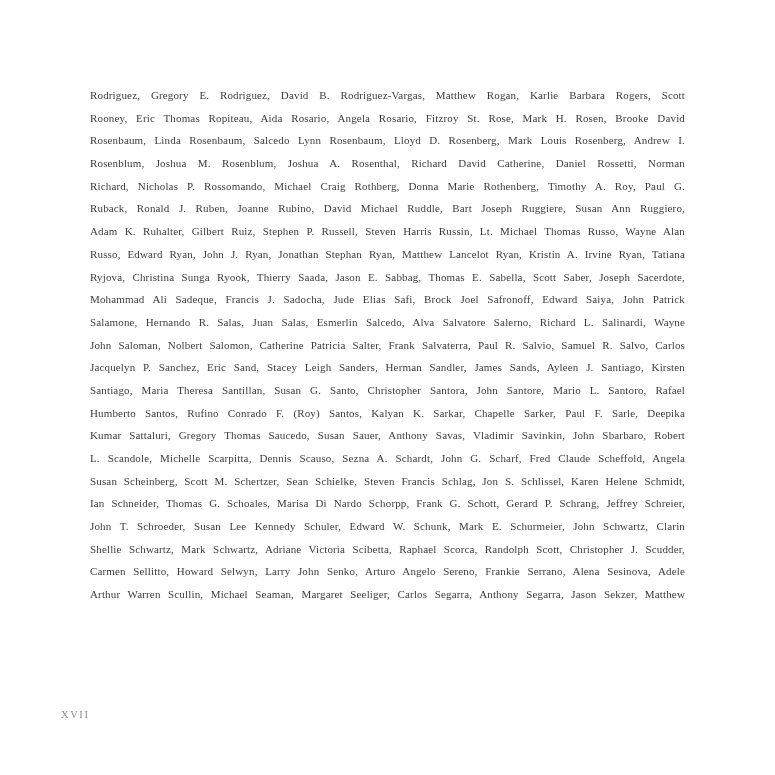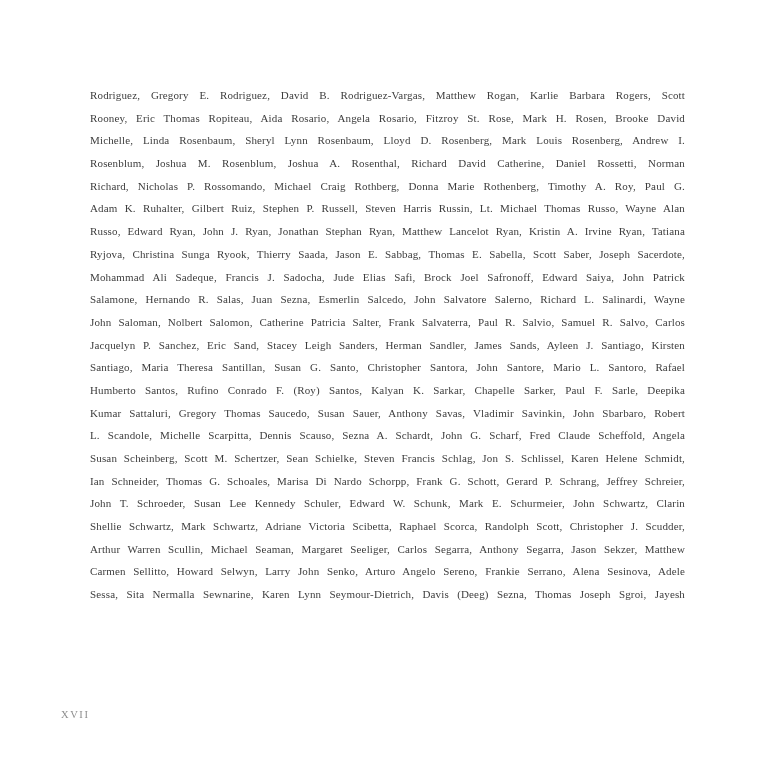--- a/index.html
+++ b/index.html
@@ -49,38 +49,38 @@
   }
 </style>
 </head>
 <body>
 
 <div class="page">
 
   <div class="names-block">
     <div class="names-line">Rodriguez, Gregory E. Rodriguez, David B. Rodriguez-Vargas, Matthew Rogan, Karlie Barbara Rogers, Scott</div>
     <div class="names-line">Rooney, Eric Thomas Ropiteau, Aida Rosario, Angela Rosario, Fitzroy St. Rose, Mark H. Rosen, Brooke David</div>
-    <div class="names-line">Michelle, Linda Rosenbaum, Sheryl Lynn Rosenbaum, Lloyd D. Rosenberg, Mark Louis Rosenberg, Andrew I.</div>
+    <div class="names-line">Rosenbaum, Linda Rosenbaum, Salcedo Lynn Rosenbaum, Lloyd D. Rosenberg, Mark Louis Rosenberg, Andrew I.</div>
     <div class="names-line">Rosenblum, Joshua M. Rosenblum, Joshua A. Rosenthal, Richard David Catherine, Daniel Rossetti, Norman</div>
     <div class="names-line">Richard, Nicholas P. Rossomando, Michael Craig Rothberg, Donna Marie Rothenberg, Timothy A. Roy, Paul G.</div>
+    <div class="names-line">Ruback, Ronald J. Ruben, Joanne Rubino, David Michael Ruddle, Bart Joseph Ruggiere, Susan Ann Ruggiero,</div>
     <div class="names-line">Adam K. Ruhalter, Gilbert Ruiz, Stephen P. Russell, Steven Harris Russin, Lt. Michael Thomas Russo, Wayne Alan</div>
     <div class="names-line">Russo, Edward Ryan, John J. Ryan, Jonathan Stephan Ryan, Matthew Lancelot Ryan, Kristin A. Irvine Ryan, Tatiana</div>
     <div class="names-line">Ryjova, Christina Sunga Ryook, Thierry Saada, Jason E. Sabbag, Thomas E. Sabella, Scott Saber, Joseph Sacerdote,</div>
     <div class="names-line">Mohammad Ali Sadeque, Francis J. Sadocha, Jude Elias Safi, Brock Joel Safronoff, Edward Saiya, John Patrick</div>
-    <div class="names-line">Salamone, Hernando R. Salas, Juan Sezna, Esmerlin Salcedo, John Salvatore Salerno, Richard L. Salinardi, Wayne</div>
+    <div class="names-line">Salamone, Hernando R. Salas, Juan Salas, Esmerlin Salcedo, Alva Salvatore Salerno, Richard L. Salinardi, Wayne</div>
     <div class="names-line">John Saloman, Nolbert Salomon, Catherine Patricia Salter, Frank Salvaterra, Paul R. Salvio, Samuel R. Salvo, Carlos</div>
     <div class="names-line">Jacquelyn P. Sanchez, Eric Sand, Stacey Leigh Sanders, Herman Sandler, James Sands, Ayleen J. Santiago, Kirsten</div>
     <div class="names-line">Santiago, Maria Theresa Santillan, Susan G. Santo, Christopher Santora, John Santore, Mario L. Santoro, Rafael</div>
     <div class="names-line">Humberto Santos, Rufino Conrado F. (Roy) Santos, Kalyan K. Sarkar, Chapelle Sarker, Paul F. Sarle, Deepika</div>
     <div class="names-line">Kumar Sattaluri, Gregory Thomas Saucedo, Susan Sauer, Anthony Savas, Vladimir Savinkin, John Sbarbaro, Robert</div>
     <div class="names-line">L. Scandole, Michelle Scarpitta, Dennis Scauso, Sezna A. Schardt, John G. Scharf, Fred Claude Scheffold, Angela</div>
     <div class="names-line">Susan Scheinberg, Scott M. Schertzer, Sean Schielke, Steven Francis Schlag, Jon S. Schlissel, Karen Helene Schmidt,</div>
     <div class="names-line">Ian Schneider, Thomas G. Schoales, Marisa Di Nardo Schorpp, Frank G. Schott, Gerard P. Schrang, Jeffrey Schreier,</div>
     <div class="names-line">John T. Schroeder, Susan Lee Kennedy Schuler, Edward W. Schunk, Mark E. Schurmeier, John Schwartz, Clarin</div>
     <div class="names-line">Shellie Schwartz, Mark Schwartz, Adriane Victoria Scibetta, Raphael Scorca, Randolph Scott, Christopher J. Scudder,</div>
+    <div class="names-line">Carmen Sellitto, Howard Selwyn, Larry John Senko, Arturo Angelo Sereno, Frankie Serrano, Alena Sesinova, Adele</div>
     <div class="names-line">Arthur Warren Scullin, Michael Seaman, Margaret Seeliger, Carlos Segarra, Anthony Segarra, Jason Sekzer, Matthew</div>
-    <div class="names-line">Carmen Sellitto, Howard Selwyn, Larry John Senko, Arturo Angelo Sereno, Frankie Serrano, Alena Sesinova, Adele</div>
-    <div class="names-line">Sessa, Sita Nermalla Sewnarine, Karen Lynn Seymour-Dietrich, Davis (Deeg) Sezna, Thomas Joseph Sgroi, Jayesh</div>
   </div>
 
   <div class="page-number">XVII</div>
 
 </div>
 
 </body></html>

